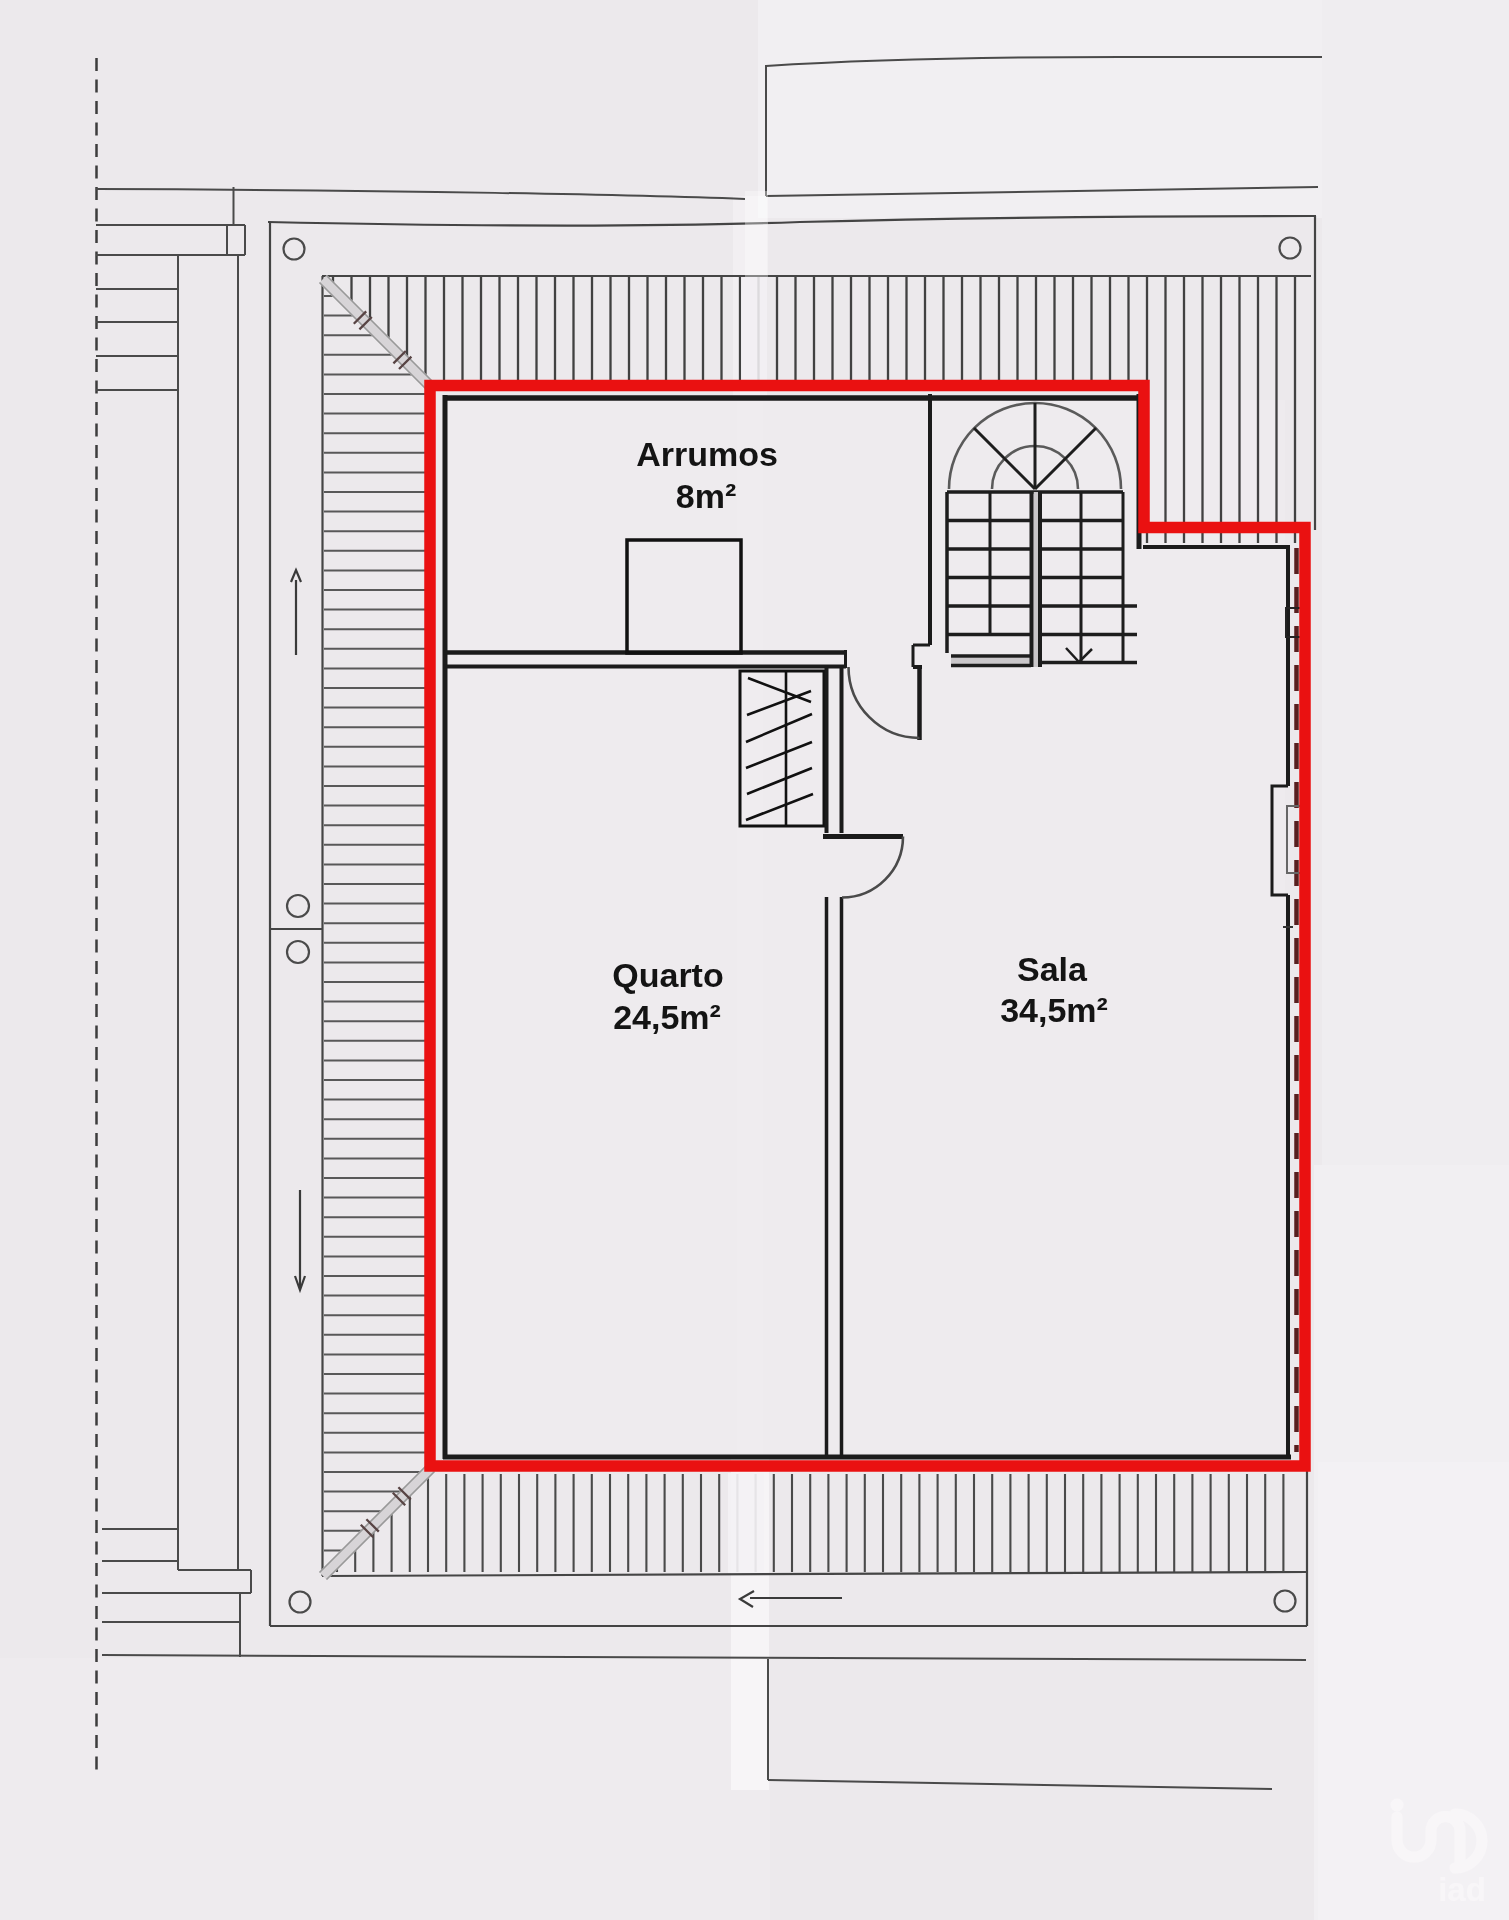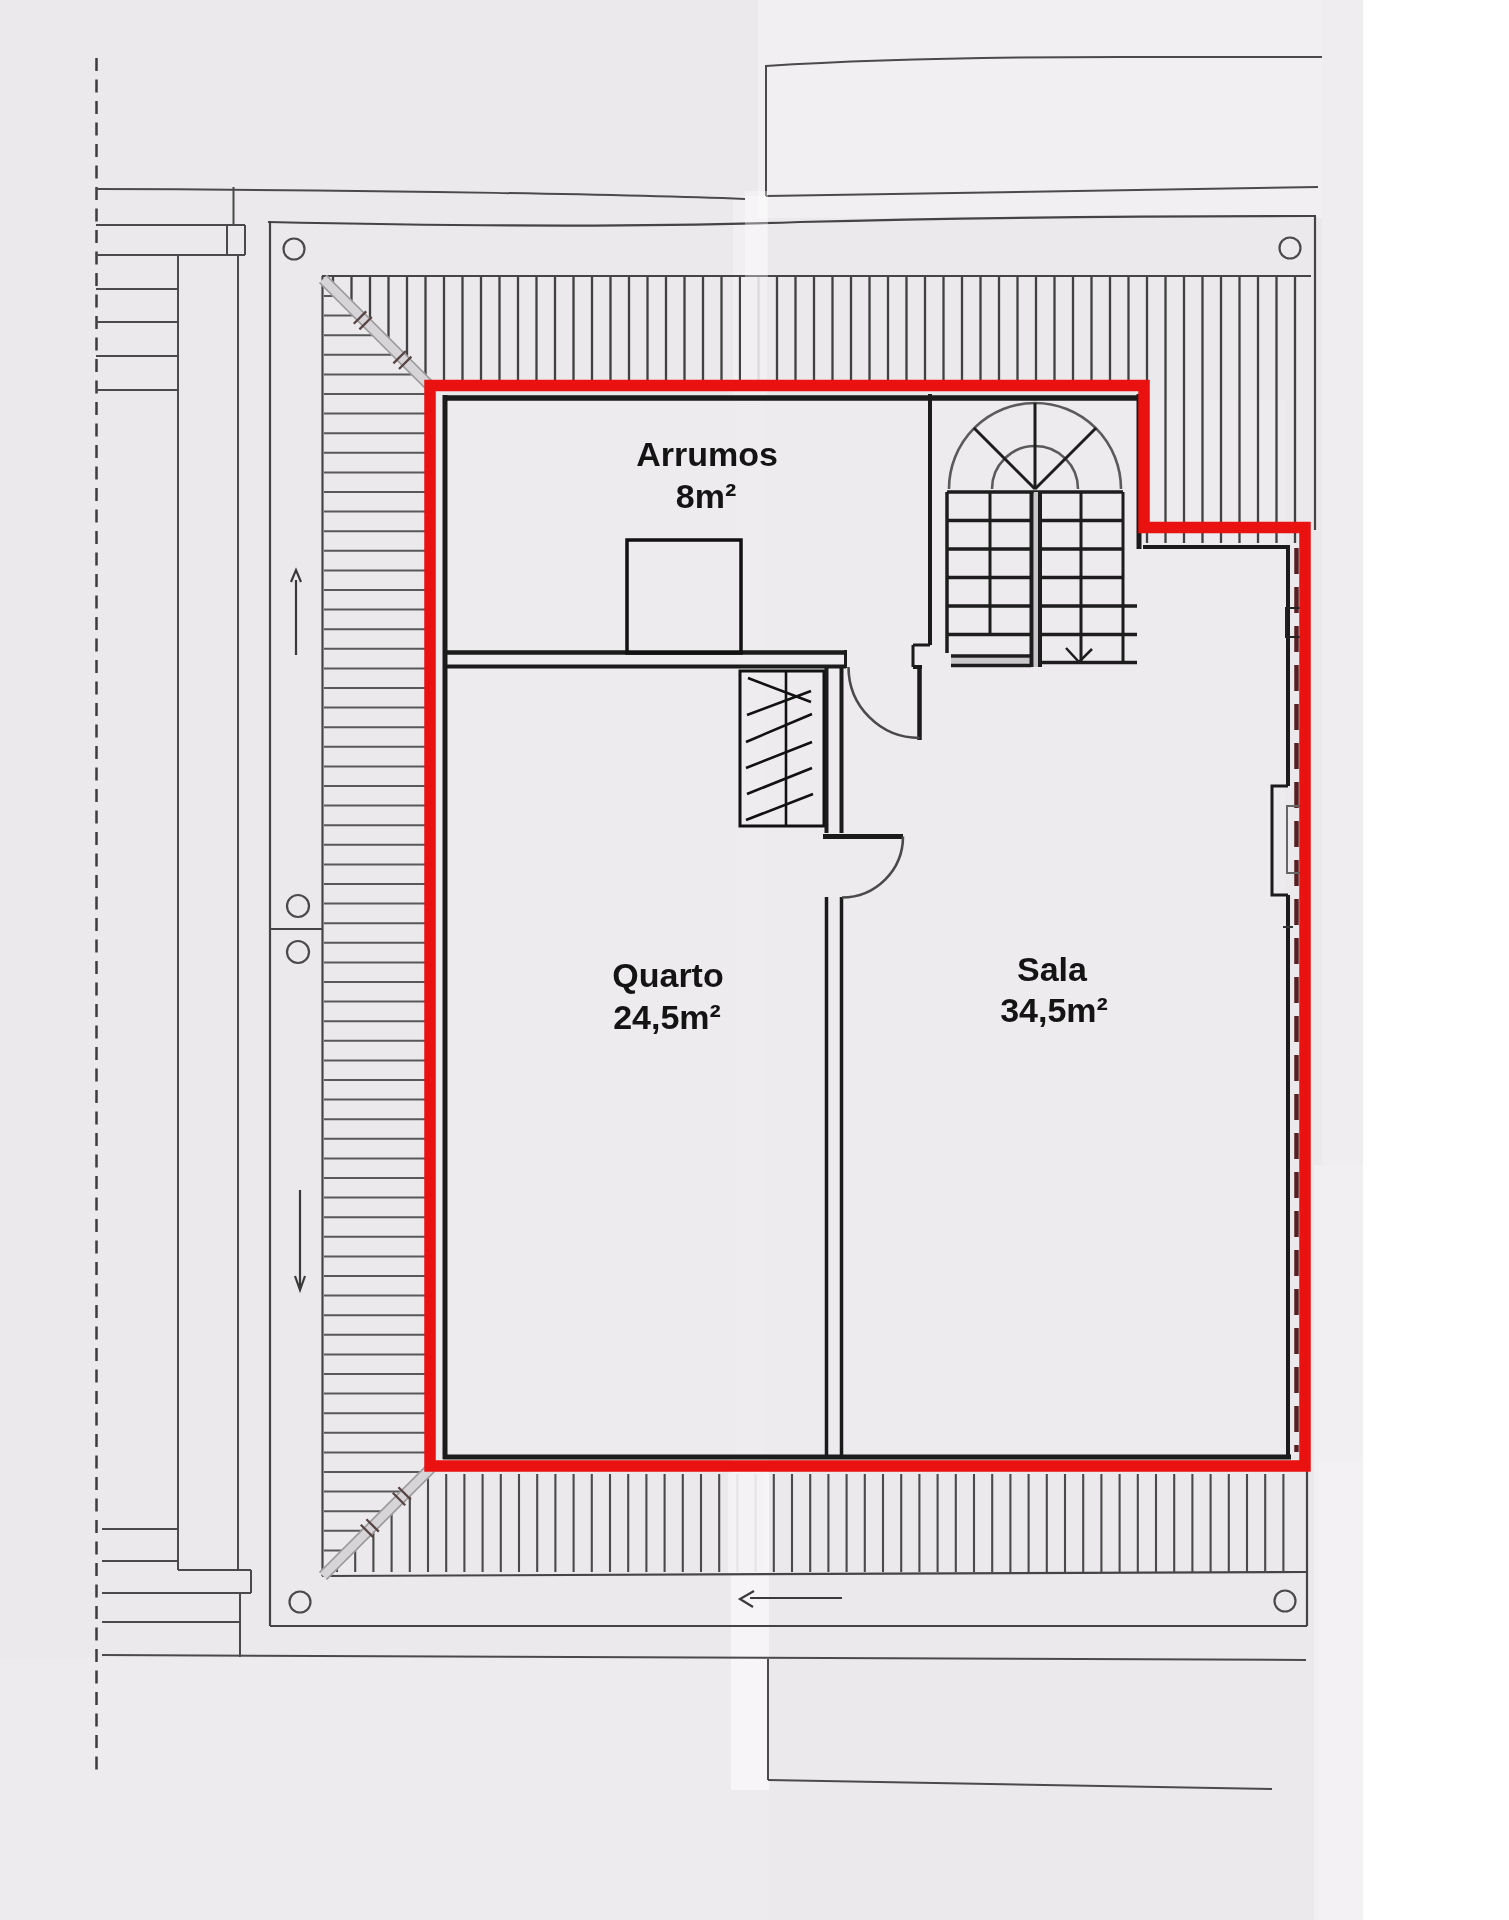--- a/index.html
+++ b/index.html
@@ -1,14 +1,14 @@
 <!DOCTYPE html>
 <html><head><meta charset="utf-8"><title>plan</title><style>
 html,body{margin:0;padding:0;background:#ffffff;}
-#page{position:relative;width:1363px;height:1920px;overflow:hidden;font-family:"Liberation Sans",sans-serif;background:#d946ef;}
+#page{position:relative;width:1509px;height:1920px;overflow:hidden;font-family:"Liberation Sans",sans-serif;background:#d946ef;}
 svg{position:absolute;top:0;left:0;}
 </style></head><body>
 <div id="page">
 <svg width="1509" height="1920" viewBox="0 0 1509 1920">
 
 <g>
 <rect x="0" y="0" width="1509" height="1920" fill="#ece9ec"></rect>
 <rect x="758" y="0" width="570" height="218" fill="#f1eff2"></rect>
 <rect x="1322" y="0" width="187" height="1920" fill="#efedf0"></rect>
 <rect x="1314" y="1165" width="195" height="755" fill="#f1eff2"></rect>

